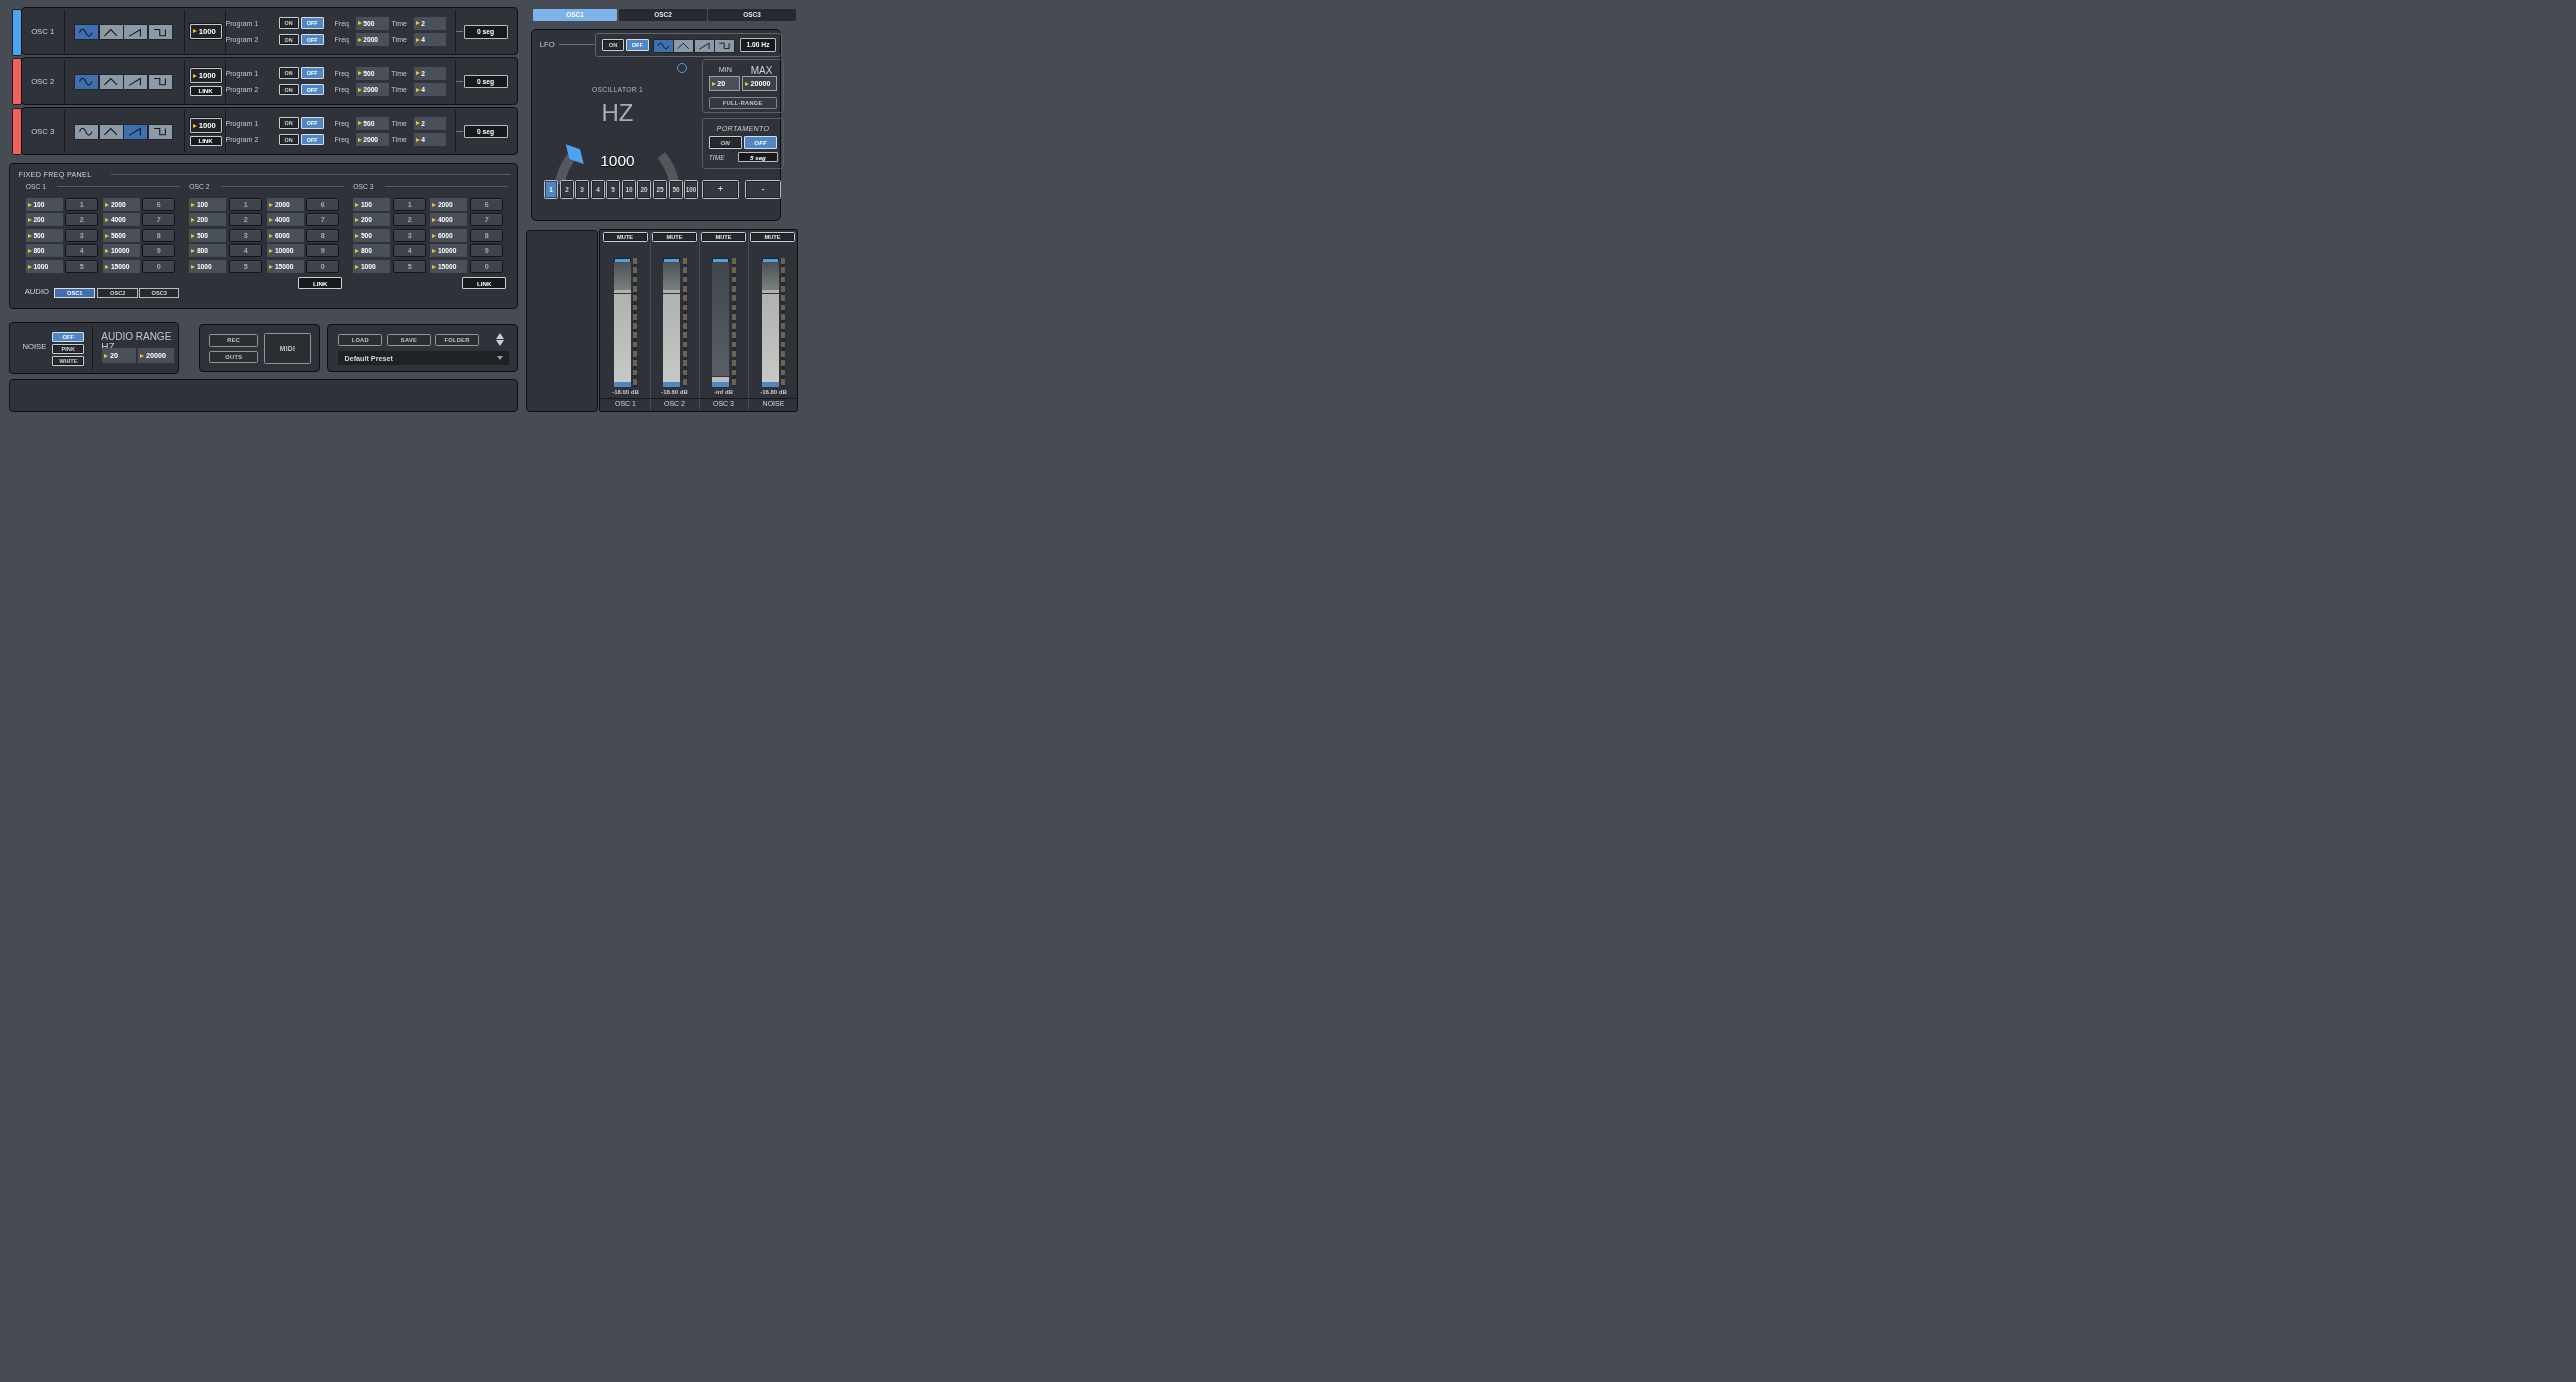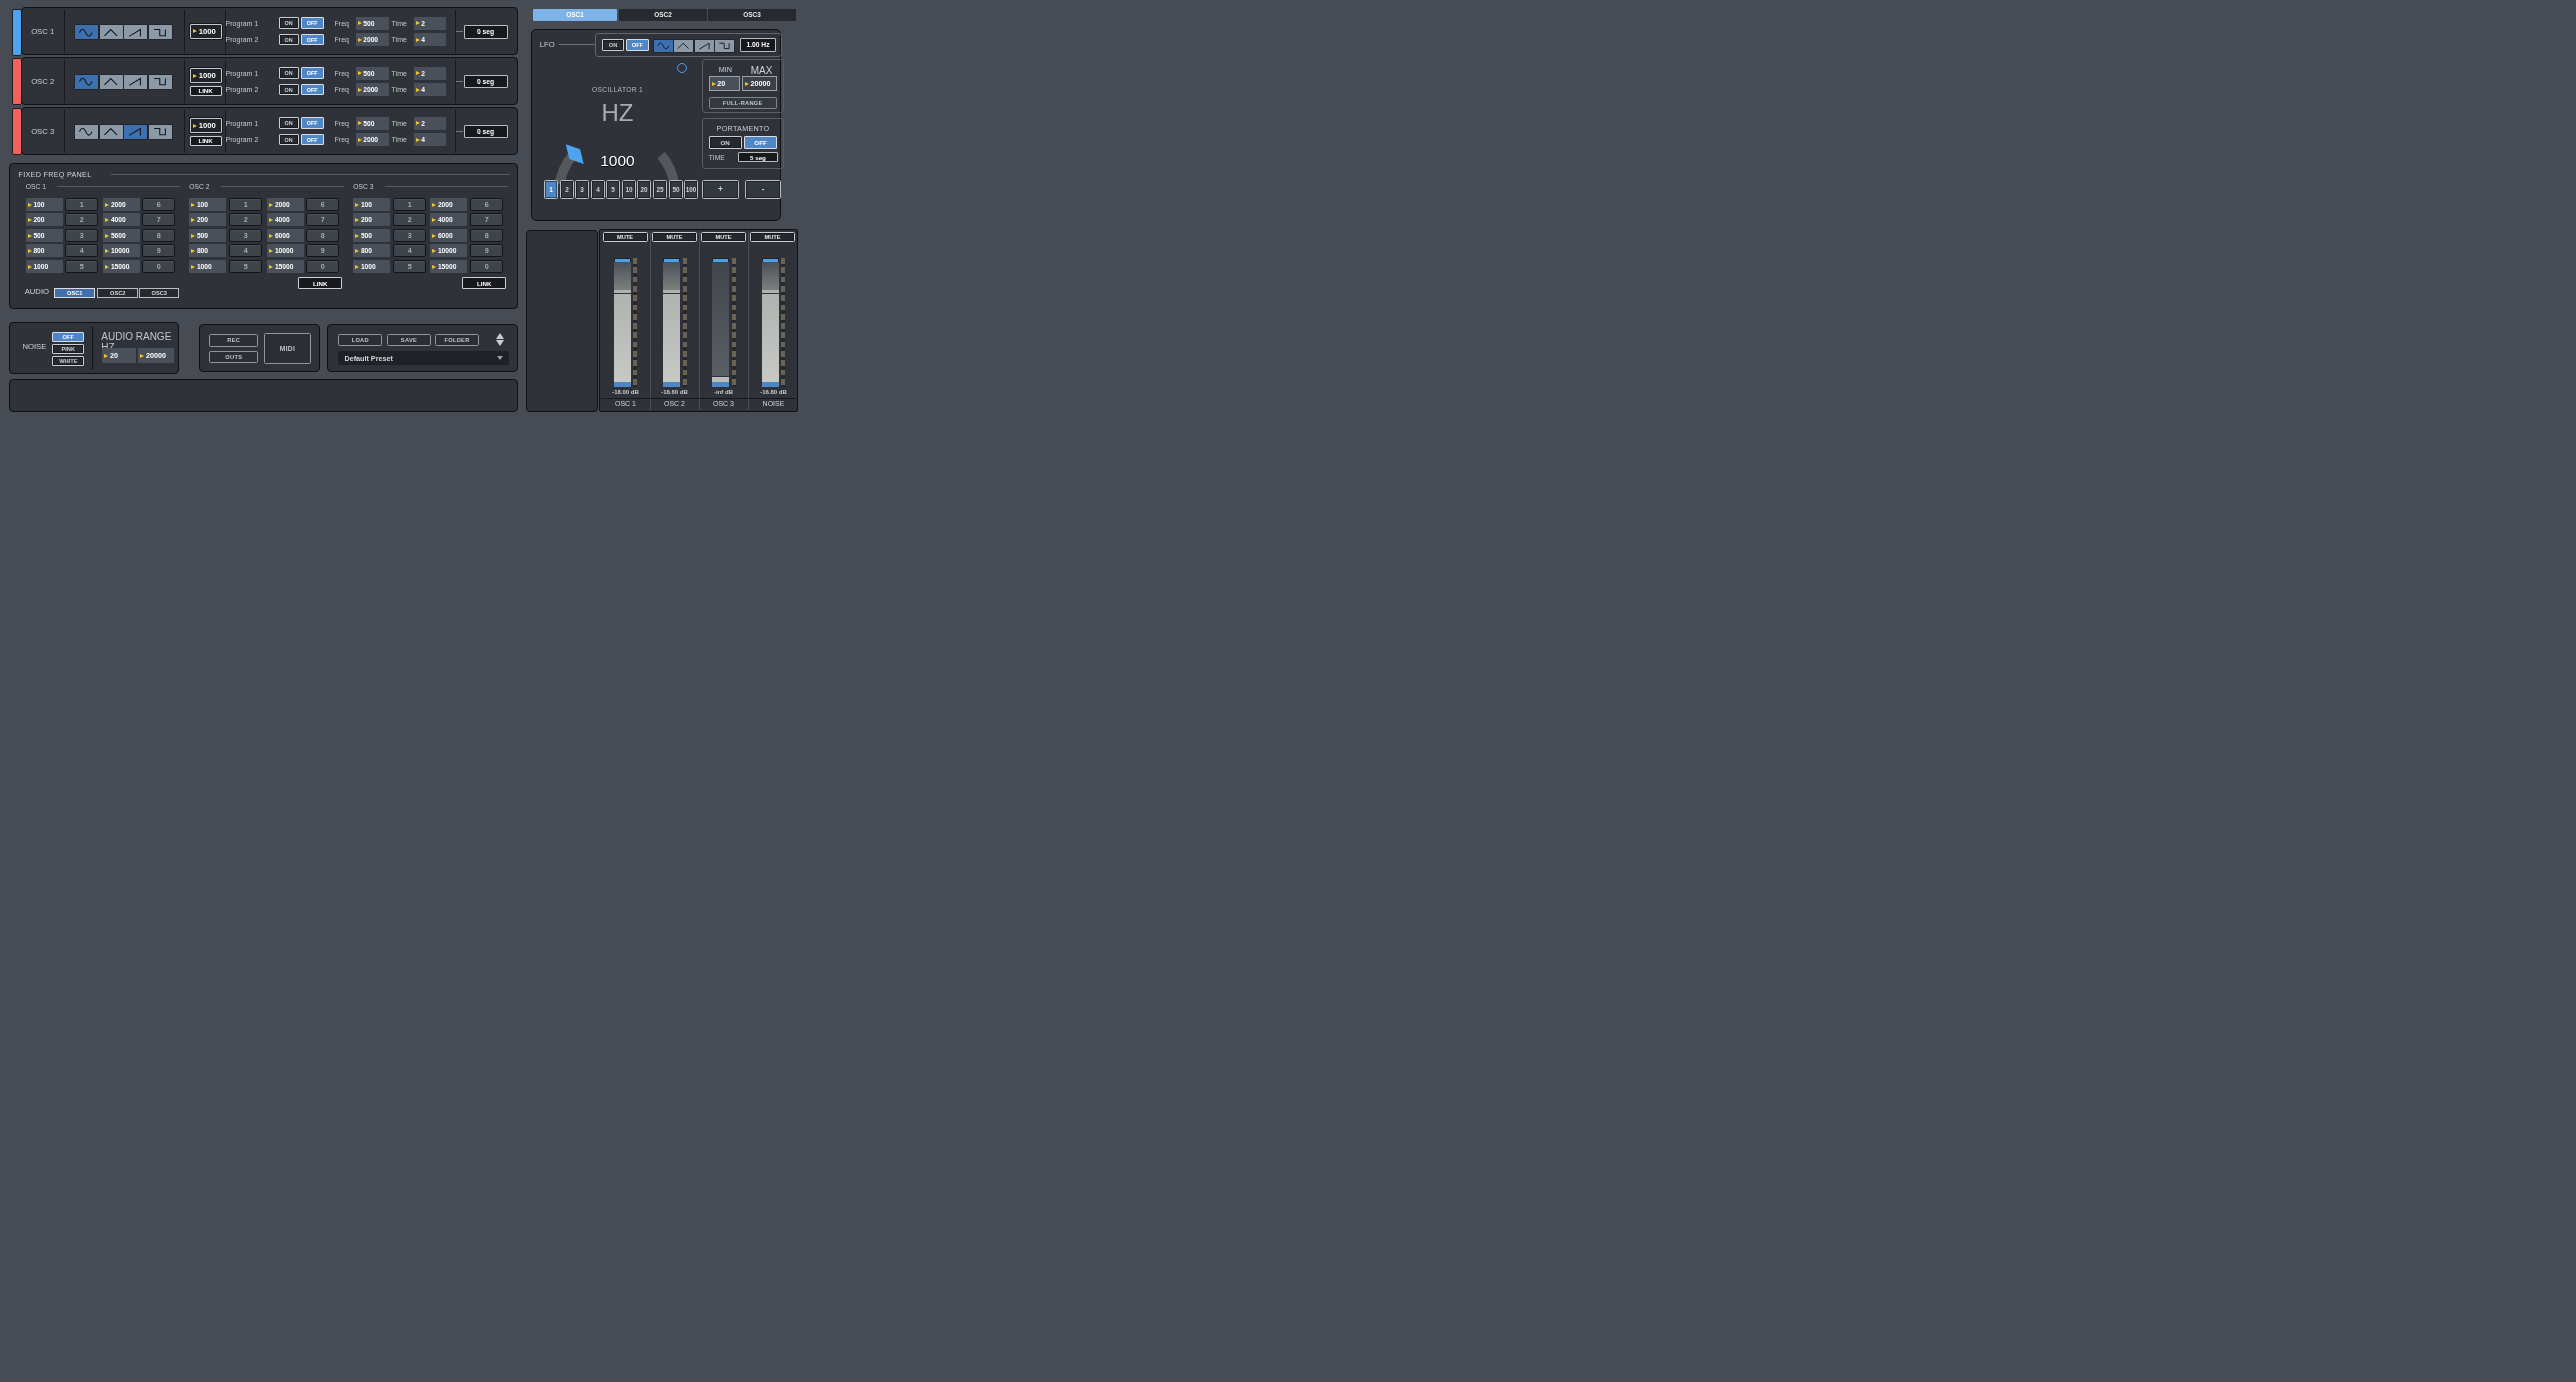--- a/index.html
+++ b/index.html
@@ -83,21 +83,21 @@
         <span class="arr"></span>
         <span>20</span>
       </div>
       <div class="fieldL" style="position:absolute;left:39px;top:16px;width:35px;height:15px;font-size:7.2px;background:#3c4148;border:0.5px solid #9ba1a7;">
         <span class="arr"></span>
         <span>20000</span>
       </div>
       <div class="recbtn" style="position:absolute;left:5.7px;top:37px;width:68px;height:12px;background:#343940;border-color:#7f858c;">FULL-RANGE</div>
     </div>
 
-    <div style="position:absolute;left:170px;top:88px;width:80px;height:49px;border:0.5px solid #595e65;border-radius:3.1px;">
+    <div style="position:absolute;left:170px;top:88px;width:80px;height:49px;border:0.5px solid #595e65;border-radius:3.1px;font-style:italic;">
       <div class="lbl" style="left:0;top:4.6px;width:100%;text-align:center;font-size:7.2px;letter-spacing:0.3px;color:#ccd0d4;">PORTAMENTO</div>
       <div class="onbtn" style="position:absolute;left:5.7px;top:16.5px;width:33px;height:13.4px;font-size:6.2px;">ON</div>
       <div class="bluebtn" style="position:absolute;left:41px;top:16.5px;width:33px;height:13.4px;font-size:6.2px;">OFF</div>
       <div class="lbl" style="left:5.7px;top:35px;font-size:6.7px;color:#c6cacd;">TIME</div>
       <div class="disp" style="position:absolute;left:35px;top:33px;width:40px;height:10.3px;font-size:6.2px;">5 seg</div>
     </div>
   </div>
 
   <div class="panel" style="left:526px;top:230px;width:72px;height:182px;"></div>
   <div class="panel" id="meter-panel" style="left:599px;top:229px;width:199px;height:183px;border-radius:2.1px;">

